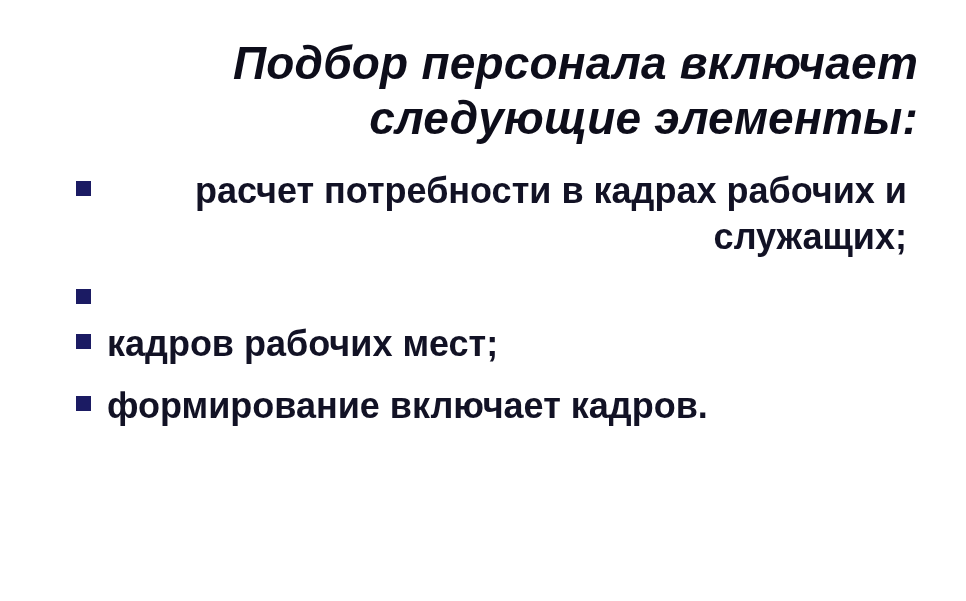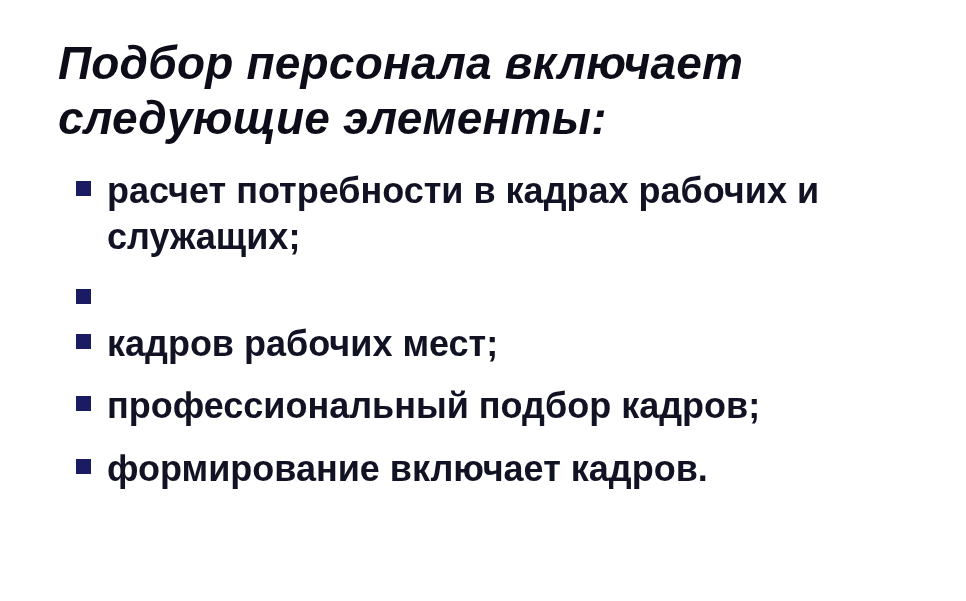--- a/index.html
+++ b/index.html
@@ -13,20 +13,21 @@
     font-family: "Liberation Sans", sans-serif;
     overflow: hidden;
   }
   .slide {
     position: relative;
     width: 966px;
     height: 601px;
     box-sizing: border-box;
     padding: 36px 40px 8px 52px;
     background: #ffffff;
+    text-align: right;
   }
   .slide-title {
     font-family: "Liberation Sans", sans-serif;
     font-style: italic;
     font-weight: bold;
     font-size: 46px;
     line-height: 1.20;
     color: #0d0d1a;
     letter-spacing: 0.2px;
     margin: 0 0 22px 6px;
@@ -74,24 +75,20 @@
 
     <li class="bullet-item">
       <span class="bullet-marker"></span>
     </li>
 
     <li class="bullet-item">
       <span class="bullet-marker"></span>
       <span class="bullet-text">кадров рабочих мест;</span>
     </li>
 
-    <li class="bullet-item">
-      <span class="bullet-marker"></span>
-      <span class="bullet-text">профессиональный подбор кадров;</span>
-    </li>
 
     <li class="bullet-item">
       <span class="bullet-marker"></span>
       <span class="bullet-text">формирование включает кадров.</span>
     </li>
 
   </ul>
 </div>
 
 </body></html>

